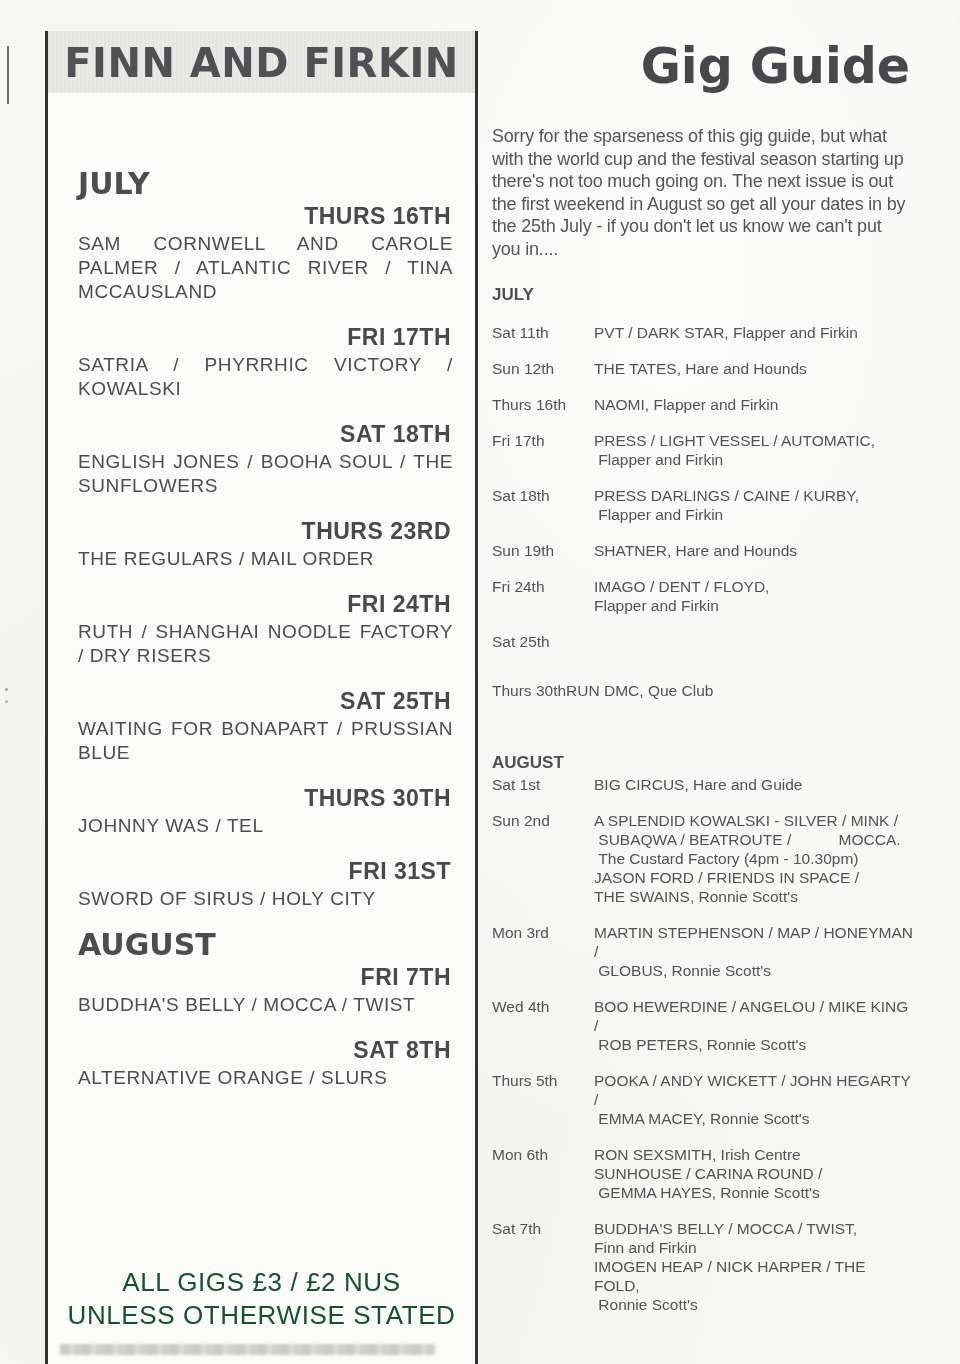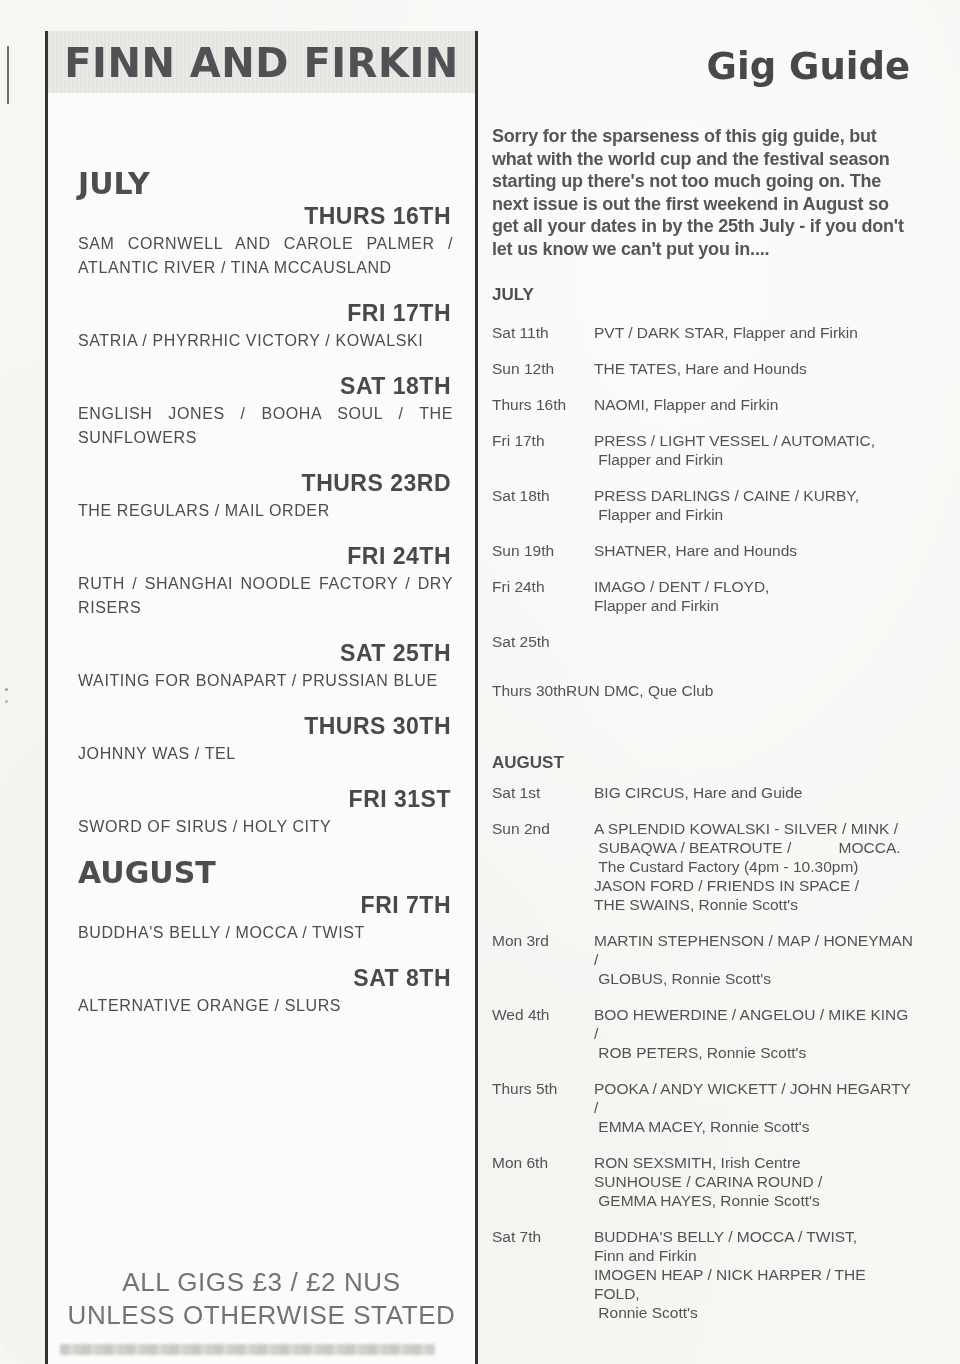--- a/index.html
+++ b/index.html
@@ -49,46 +49,46 @@
   .ad-month.july{margin-top:74px;}
   .ad-month.aug{margin-top:17px;}
   .gig{margin-top:20px;}
   .gig.first{margin-top:3px;}
   .gdate{
     text-align:right;font-weight:700;font-size:23px;line-height:26px;
     color:#48494d;letter-spacing:.5px;padding-right:2px;
     font-family:"Liberation Sans", sans-serif;
   }
   .gacts{
-    margin-top:3px;font-size:16px;line-height:24px;color:#4c4d51;
+    margin-top:3px;font-size:19px;line-height:24px;color:#4c4d51;
     text-align:justify;letter-spacing:.6px;
     font-family:"Liberation Sans", sans-serif;
   }
   .pricing{
     position:absolute;left:0;right:0;bottom:32px;text-align:center;
-    font-size:26px;line-height:33px;color:#737373;letter-spacing:.6px;
+    font-size:26px;line-height:33px;color:#14532d;letter-spacing:.6px;
     font-family:"Liberation Sans", sans-serif;
   }
   .smudge{
     position:absolute;left:12px;bottom:9px;width:375px;height:11px;
     background:repeating-linear-gradient(90deg,#a9a9a6 0 9px,#c6c6c3 9px 14px,#b2b2af 14px 22px);
     filter:blur(1.6px);opacity:.6;border-radius:2px;
   }
 
   
   .guide{position:absolute;left:492px;top:36px;width:422px;color:#525358;}
   .g-title{
     text-align:right;
     font-family:"DejaVu Sans", sans-serif;
-    font-weight:700;font-size:37px;line-height:62px;letter-spacing:0px;
+    font-weight:700;font-size:49px;line-height:62px;letter-spacing:0px;
     color:#47484c;padding-right:4px;
   }
   .g-intro{
     margin-top:27px;
-    font-weight:700;font-size:18px;line-height:22.5px;letter-spacing:-.2px;
+    font-weight:400;font-size:18px;line-height:22.5px;letter-spacing:-.2px;
     color:#55565b;
   }
   .g-month{font-weight:700;font-size:17px;line-height:20px;color:#4e4f54;}
   .g-month.july{margin-top:25px;}
   .g-month.aug{margin-top:53px;}
   .entry{display:flex;margin-top:17px;font-size:15.5px;line-height:19px;}
   .e-date{width:102px;flex:none;}
   .e-acts{flex:1;}
   .e-line{white-space:pre-wrap;}
   .entry-run{margin-top:30px;font-size:15.5px;line-height:19px;white-space:pre-wrap;}
@@ -210,21 +210,21 @@
         <div class="e-line">Flapper and Firkin</div>
       </div>
     </div>
     <div class="entry">
       <div class="e-date">Sat 25th</div>
     </div>
     <div class="entry-run"><span>Thurs 30th</span><span>RUN DMC, Que Club</span></div>
 
     <div class="g-month aug">AUGUST</div>
 
-    <div class="entry" style="margin-top:10px">
+    <div class="entry" style="margin-top:2px">
       <div class="e-date">Sat 1st</div>
       <div class="e-acts">
         <div class="e-line">BIG CIRCUS, Hare and Guide</div>
       </div>
     </div>
     <div class="entry">
       <div class="e-date">Sun 2nd</div>
       <div class="e-acts">
         <div class="e-line">A SPLENDID KOWALSKI - SILVER / MINK /</div>
         <div class="e-line"> SUBAQWA / BEATROUTE /           MOCCA.</div>

